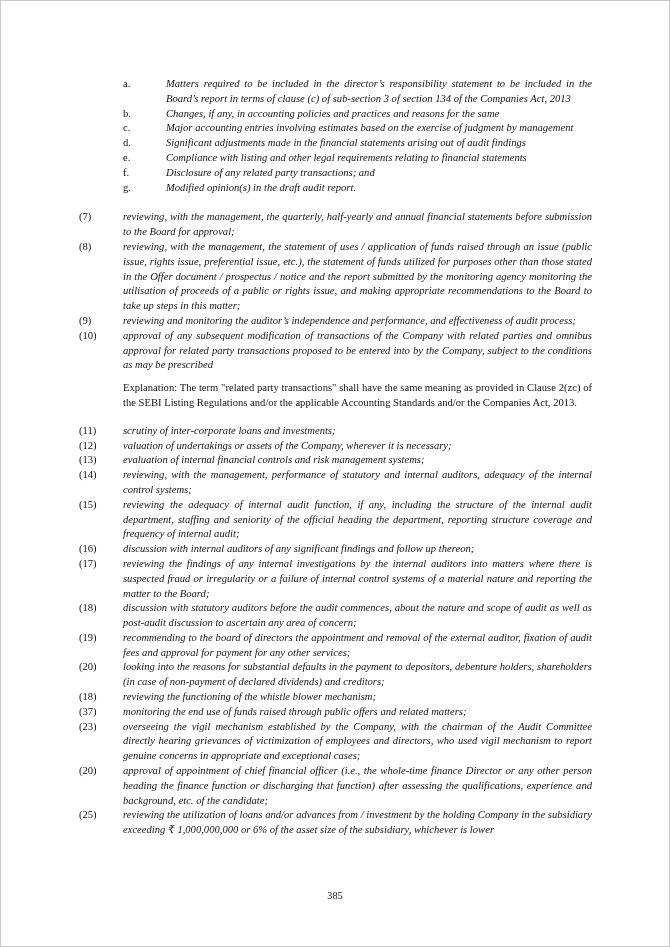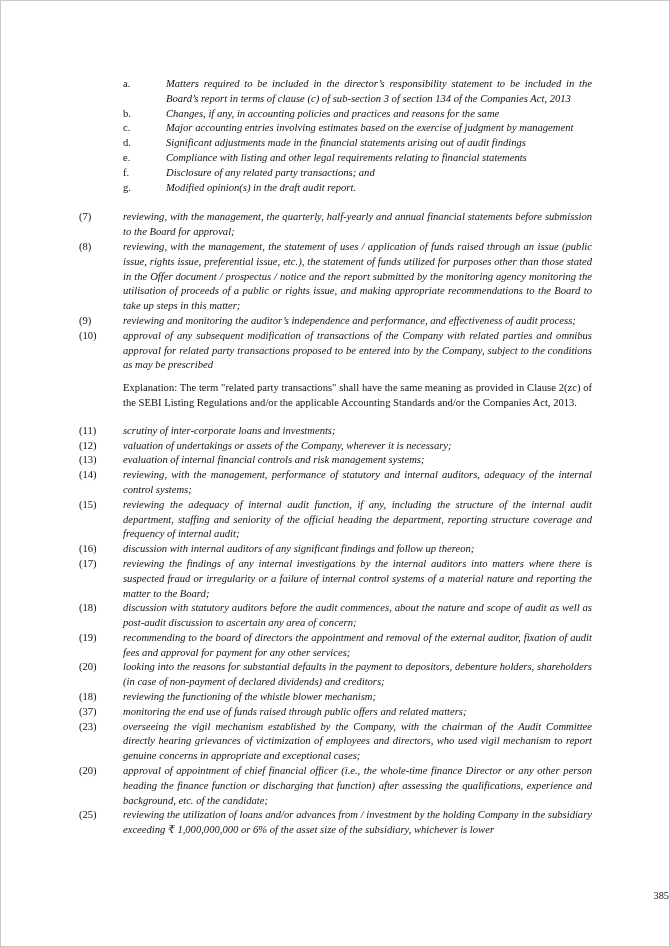--- a/index.html
+++ b/index.html
@@ -37,21 +37,21 @@
   .gap-lg { margin-top: 15px; }
   .gap-md { margin-top: 13px; justify-content: space-between; }
   .explanation {
     margin-left: 44px;
     margin-top: 8px;
     text-align: justify;
   }
   .page-number {
     position: absolute;
     top: 889px; left: 0; right: 0;
-    text-align: right;
+    text-align: center;
     font-size: 10.3px;
   }
 </style>
 </head>
 <body>
 
 <div class="page">
   <div class="content">
 
     <div class="sub-list">

